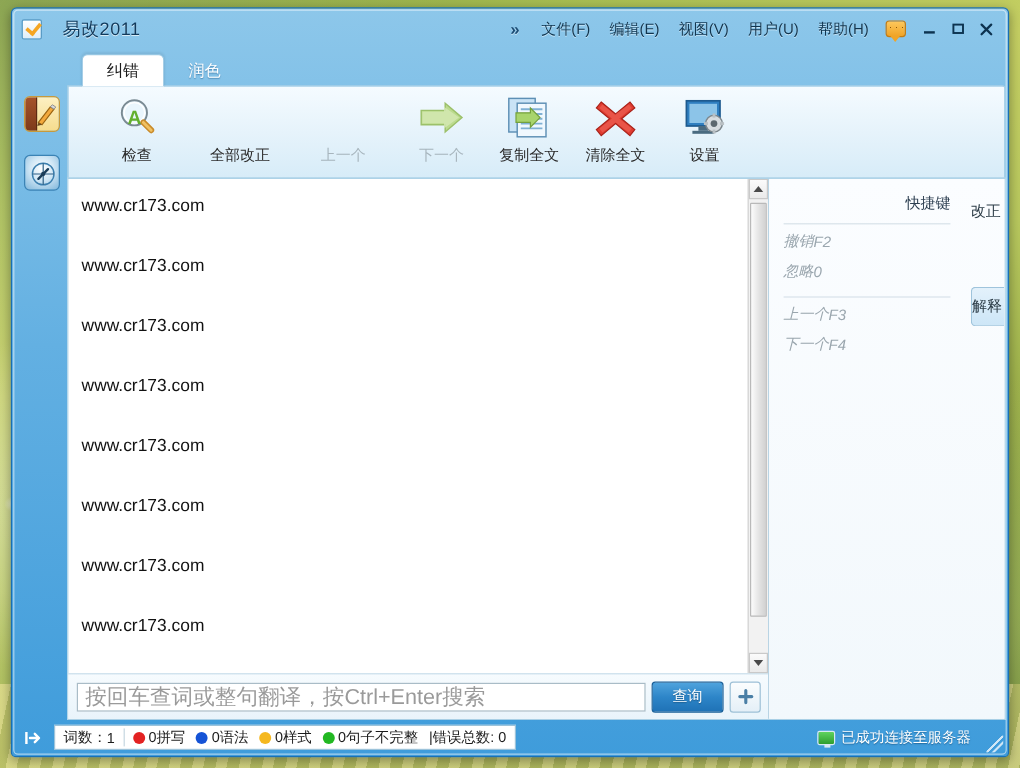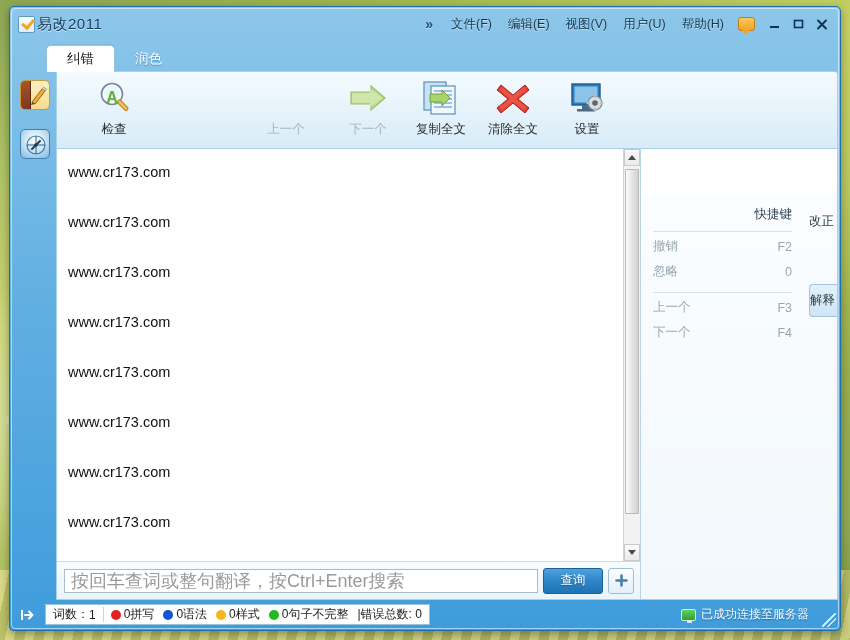--- a/index.html
+++ b/index.html
@@ -67,21 +67,21 @@
     flex: none;
   }
   .app-icon::after {
     content: "";
     position: absolute; left: 3px; top: 2px;
     width: 9px; height: 5px;
     border-left: 3px solid #f5a623; border-bottom: 3px solid #f5a623;
     transform: rotate(-50deg);
   }
   .app-title {
-    margin-left: 2px;
+    margin-left: 17px;
     font-size: 15px; color: #113a5c; letter-spacing: 0.5px;
     text-shadow: 0 1px 0 rgba(255,255,255,0.65);
   }
   .titlebar-right {
     margin-left: auto; display: flex; align-items: center; gap: 0;
     padding-right: 6px;
   }
   .chevrons {
     font-size: 14px; color: #1d4e76; font-weight: bold;
     padding: 0 10px 0 4px; line-height: 1;
@@ -117,21 +117,21 @@
   .winbtn {
     width: 24px; height: 20px;
     display: flex; align-items: center; justify-content: center;
     font-size: 14px; color: #0d3category; color: #0d3350;
     cursor: default;
   }
   .winbtn svg { display: block; }
 
   
   .tabs {
-    position: absolute; left: 36px; top: 38px;
+    position: absolute; left: 58px; top: 38px;
     display: flex; align-items: flex-end; height: 27px;
     z-index: 6;
   }
   .tab {
     height: 27px; padding: 0 20px;
     display: flex; align-items: center; justify-content: center;
     font-size: 13.5px;
     border-radius: 5px 5px 0 0;
     cursor: default;
     position: relative;
@@ -313,37 +313,37 @@
     display: flex; align-items: center; justify-content: center;
     cursor: default;
   }
 
   
   .right-panel {
     flex: 1;
     position: relative;
     background: linear-gradient(180deg,#fbfdff 0%, #f2f8fc 100%);
     display: flex;
-    margin-top: 45px;
   }
   .shortcut-area {
     width: 163px;
     padding: 12px 12px 0 12px;
     position: relative;
   }
   .sc-title {
     text-align: right; font-size: 12.5px; color: #2c3e50;
     margin-bottom: 8px;
   }
   .sc-divider { height: 1px; background: #d7e2e9; margin: 0 0 2px 0; }
   .sc-divider.double { box-shadow: 0 3px 0 -2px #d7e2e9; }
   .sc-row {
-    display: flex; justify-content: space-between; align-items: center;
+    display: flex; justify-content: flex-start; align-items: center;
     font-size: 12.5px; color: #9aa6ae;
     height: 25px;
+    font-style: italic;
   }
   .sc-group-gap { height: 8px; }
   .vtabs {
     width: 33px; position: relative;
   }
   .vtab {
     position: absolute; right: 0;
     width: 28px;
     font-size: 12.5px;
     padding: 8px 0;
@@ -490,20 +490,24 @@
           <circle cx="18" cy="16" r="10.5" fill="#eaf6fd" stroke="#7a8a93" stroke-width="1.6"></circle>
           <circle cx="18" cy="16" r="8.5" fill="none" stroke="#ffffff" stroke-width="1"></circle>
           <path d="M25.5 24 L32 30.5" stroke="#c98b2a" stroke-width="5" stroke-linecap="round"></path>
           <path d="M25.5 24 L32 30.5" stroke="#f0c163" stroke-width="2.4" stroke-linecap="round"></path>
           <text x="18" y="25" font-family="Liberation Sans, sans-serif" font-size="16" font-weight="bold" fill="#63b02e" text-anchor="middle">A</text>
         </svg>
       </div>
       <div class="tool-label">检查</div>
     </div>
 
+    <div class="tool-btn" style="left:100px">
+      <div class="tool-ico"></div>
+      <div class="tool-label">全部改正</div>
+    </div>
 
     <div class="tool-btn" style="left:186px">
       <div class="tool-ico"></div>
       <div class="tool-label disabled">上一个</div>
     </div>
 
     <div class="tool-btn" style="left:268px">
       <div class="tool-ico">
         <svg width="46" height="34" viewBox="0 0 46 34">
           <path d="M6 11 L26 11 L26 5 L40 17 L26 29 L26 23 L6 23 Z" fill="#bcdb8e" stroke="#9cc06a" stroke-width="1.2"></path>

